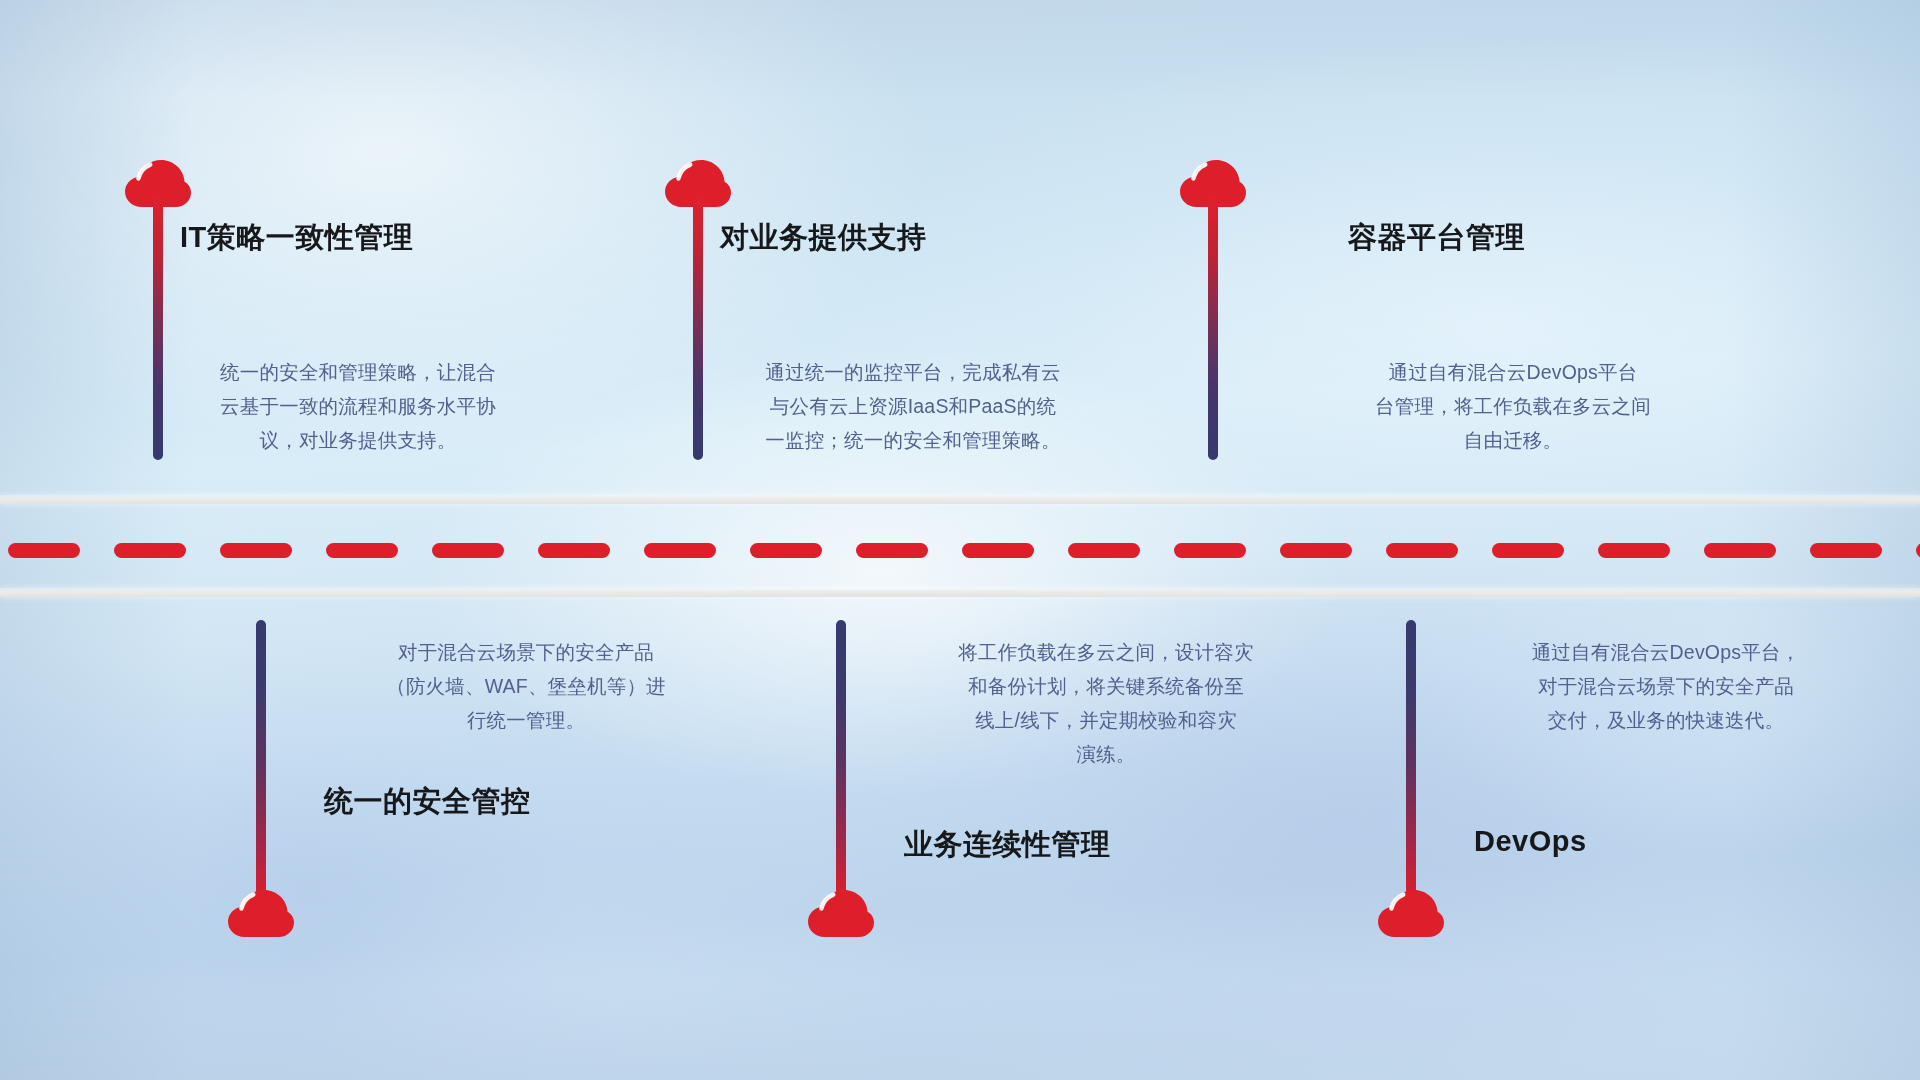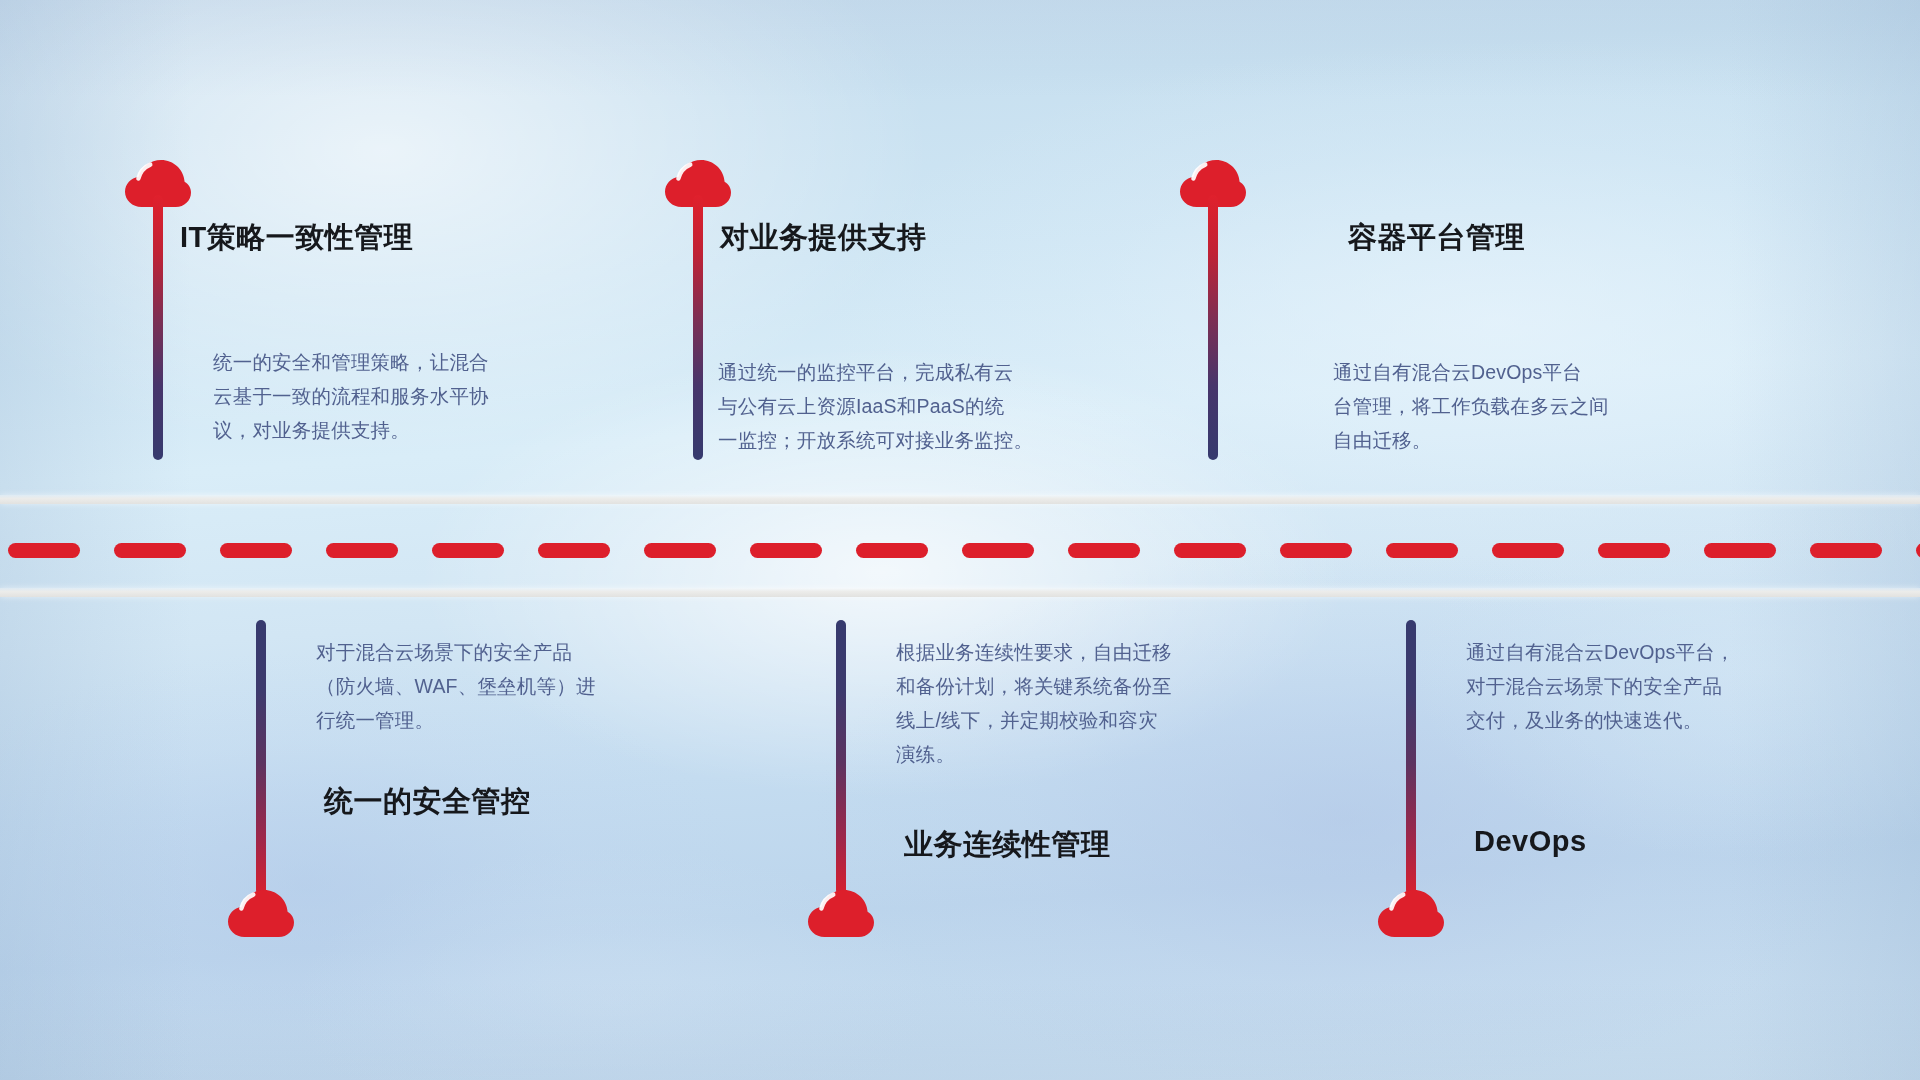--- a/index.html
+++ b/index.html
@@ -8,20 +8,21 @@
     padding: 0;
     background: #0a0a0a;
   }
   #stage {
     position: relative;
     width: 1920px;
     height: 1080px;
     overflow: hidden;
     font-family: "Liberation Sans", "DejaVu Sans", sans-serif;
     background: #cfe3f2;
+    text-align: center;
   }
 
   
   .bg-layer { position: absolute; inset: 0; pointer-events: none; }
 
   .bg-base {
     background:
       linear-gradient(176deg,
         #cfe2f1 0%,
         #c8e0f0 12%,
@@ -185,37 +186,37 @@
 
   <div class="col" style="left:60px; top:0;">
     <div class="cloud-marker" style="left:65px; top:160px;">
       <svg viewBox="0 0 66 50" xmlns="http://www.w3.org/2000/svg">
         <path d="M16.5 47 C7.4 47 0 40.3 0 31.8 C0 24.2 5.9 17.9 13.6 16.8 C16.2 7.1 25.3 0 36.1 0 C48.6 0 58.8 9.6 59.6 21.7 C63.6 23.9 66 27.9 66 32.4 C66 40.4 59.2 47 50.8 47 Z" fill="#dd1f2b"></path>
         <path d="M13.4 18.6 C14.9 12.1 19.4 7.0 25.3 4.6" stroke="#ffffff" stroke-width="4.4" stroke-linecap="round" fill="none" opacity="0.92"></path>
       </svg>
     </div>
     <div class="pole down" style="left:93px; top:195px; height:265px;"></div>
     <div class="col-title" style="left:120px; top:218px;">IT策略一致性管理</div>
-    <div class="col-body" style="left:118px; top:345px;margin-left:35px;">统一的安全和管理策略，让混合
+    <div class="col-body" style="left:118px; top:355px;">统一的安全和管理策略，让混合
 云基于一致的流程和服务水平协
 议，对业务提供支持。</div>
   </div>
 
   <div class="col" style="left:620px; top:0;">
     <div class="cloud-marker" style="left:45px; top:160px;">
       <svg viewBox="0 0 66 50" xmlns="http://www.w3.org/2000/svg">
         <path d="M16.5 47 C7.4 47 0 40.3 0 31.8 C0 24.2 5.9 17.9 13.6 16.8 C16.2 7.1 25.3 0 36.1 0 C48.6 0 58.8 9.6 59.6 21.7 C63.6 23.9 66 27.9 66 32.4 C66 40.4 59.2 47 50.8 47 Z" fill="#dd1f2b"></path>
         <path d="M13.4 18.6 C14.9 12.1 19.4 7.0 25.3 4.6" stroke="#ffffff" stroke-width="4.4" stroke-linecap="round" fill="none" opacity="0.92"></path>
       </svg>
     </div>
     <div class="pole down" style="left:73px; top:195px; height:265px;"></div>
     <div class="col-title" style="left:100px; top:218px;">对业务提供支持</div>
     <div class="col-body" style="left:98px; top:355px; width:390px;">通过统一的监控平台，完成私有云
 与公有云上资源IaaS和PaaS的统
-一监控；开放系统可对接业务监控。</div>
+一监控；统一的安全和管理策略。</div>
   </div>
 
   <div class="col" style="left:1180px; top:0;">
     <div class="cloud-marker" style="left:0px; top:160px;">
       <svg viewBox="0 0 66 50" xmlns="http://www.w3.org/2000/svg">
         <path d="M16.5 47 C7.4 47 0 40.3 0 31.8 C0 24.2 5.9 17.9 13.6 16.8 C16.2 7.1 25.3 0 36.1 0 C48.6 0 58.8 9.6 59.6 21.7 C63.6 23.9 66 27.9 66 32.4 C66 40.4 59.2 47 50.8 47 Z" fill="#dd1f2b"></path>
         <path d="M13.4 18.6 C14.9 12.1 19.4 7.0 25.3 4.6" stroke="#ffffff" stroke-width="4.4" stroke-linecap="round" fill="none" opacity="0.92"></path>
       </svg>
     </div>
     <div class="pole down" style="left:28px; top:195px; height:265px;"></div>
@@ -234,21 +235,21 @@
     <div class="cloud-marker" style="left:28px; top:890px;">
       <svg viewBox="0 0 66 50" xmlns="http://www.w3.org/2000/svg">
         <path d="M16.5 47 C7.4 47 0 40.3 0 31.8 C0 24.2 5.9 17.9 13.6 16.8 C16.2 7.1 25.3 0 36.1 0 C48.6 0 58.8 9.6 59.6 21.7 C63.6 23.9 66 27.9 66 32.4 C66 40.4 59.2 47 50.8 47 Z" fill="#dd1f2b"></path>
         <path d="M13.4 18.6 C14.9 12.1 19.4 7.0 25.3 4.6" stroke="#ffffff" stroke-width="4.4" stroke-linecap="round" fill="none" opacity="0.92"></path>
       </svg>
     </div>
   </div>
 
   <div class="col" style="left:760px; top:0;">
     <div class="pole up" style="left:76px; top:620px; height:275px;"></div>
-    <div class="col-body" style="left:136px; top:635px; width:420px;">根据业务连续性要求，自由迁移
+    <div class="col-body" style="left:136px; top:635px; width:420px;">将工作负载在多云之间，设计容灾
 和备份计划，将关键系统备份至
 线上/线下，并定期校验和容灾
 演练。</div>
     <div class="col-title" style="left:144px; top:825px;">业务连续性管理</div>
     <div class="cloud-marker" style="left:48px; top:890px;">
       <svg viewBox="0 0 66 50" xmlns="http://www.w3.org/2000/svg">
         <path d="M16.5 47 C7.4 47 0 40.3 0 31.8 C0 24.2 5.9 17.9 13.6 16.8 C16.2 7.1 25.3 0 36.1 0 C48.6 0 58.8 9.6 59.6 21.7 C63.6 23.9 66 27.9 66 32.4 C66 40.4 59.2 47 50.8 47 Z" fill="#dd1f2b"></path>
         <path d="M13.4 18.6 C14.9 12.1 19.4 7.0 25.3 4.6" stroke="#ffffff" stroke-width="4.4" stroke-linecap="round" fill="none" opacity="0.92"></path>
       </svg>
     </div>

